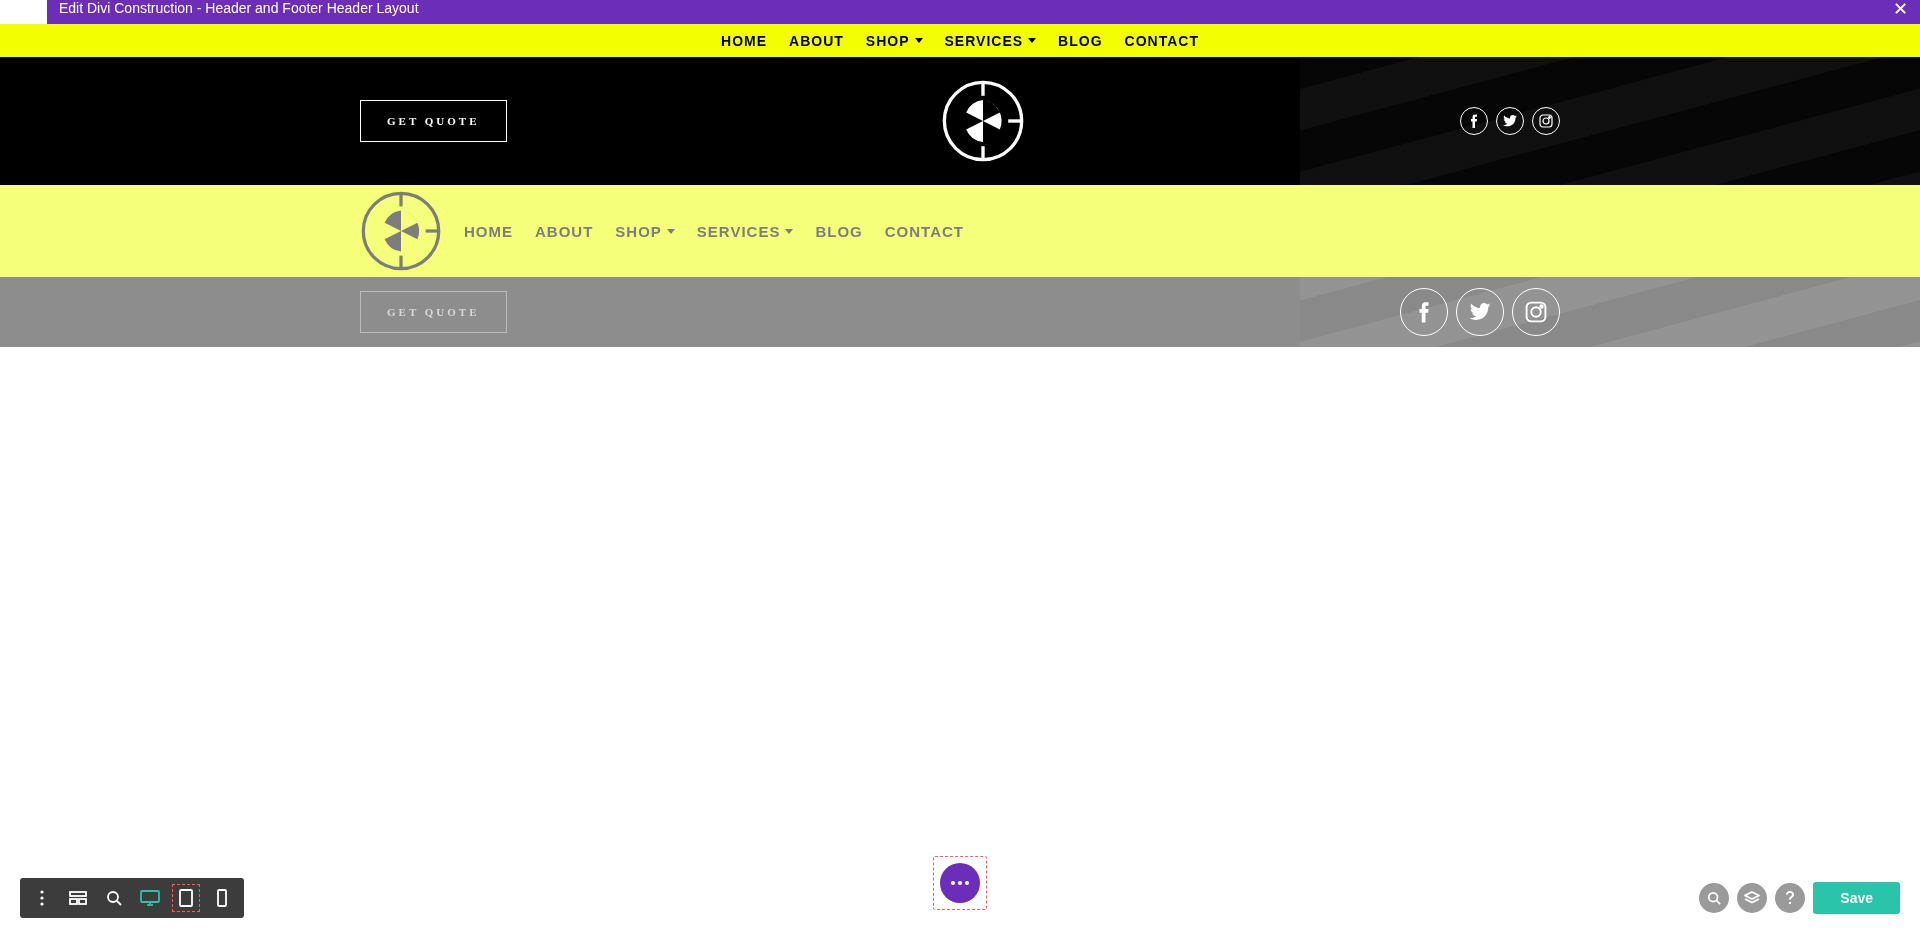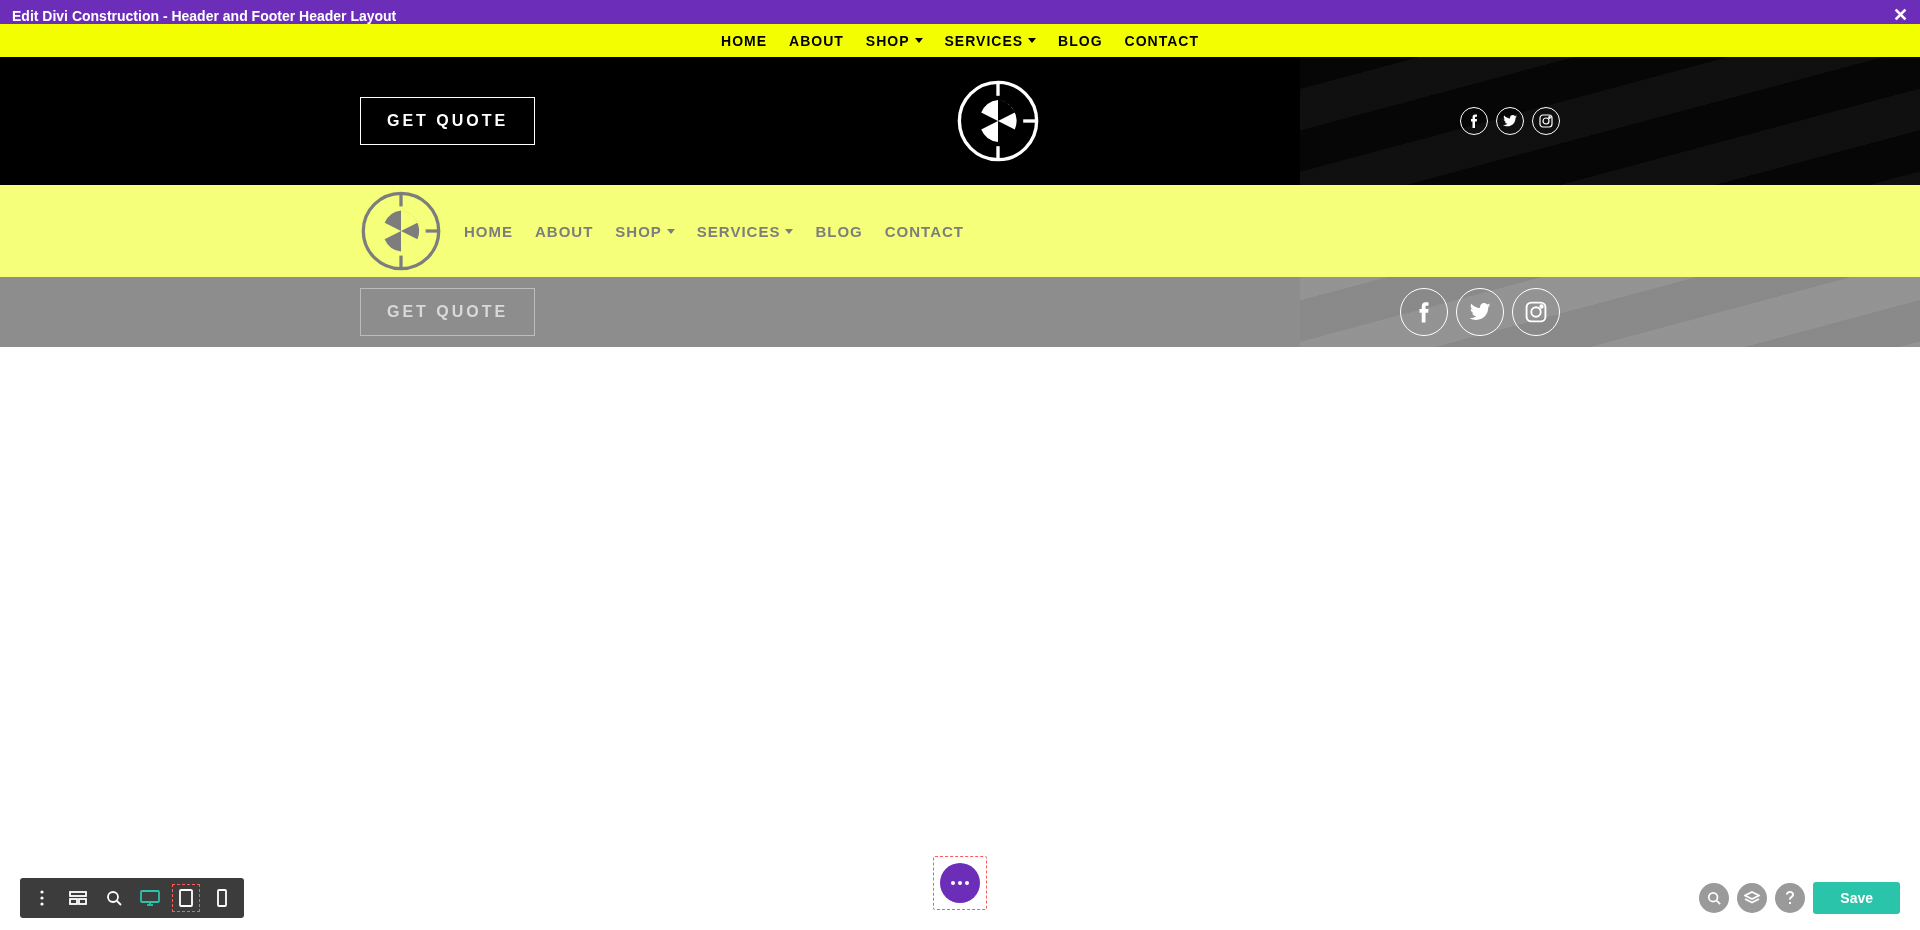--- a/index.html
+++ b/index.html
@@ -11,25 +11,26 @@
   position: relative;
   overflow: hidden;
 }
 
 
 .top-bar {
   background: #6c2eb9;
   color: #fff;
   height: 24px;
   display: flex;
-  align-items: flex-end;
+  align-items: flex-start;
   justify-content: space-between;
   padding: 0 12px;
   font-size: 14px;
-  font-weight: 700;
+  font-weight: 400;
+  margin-left: 47px;
 }
 .top-bar .close { cursor: pointer; font-size: 18px; line-height: 1; }
 
 
 .nav-yellow {
   background: #f3ff00;
   height: 33px;
   display: flex;
   align-items: center;
   justify-content: center;
@@ -79,24 +80,24 @@
   align-items: center;
   justify-content: space-between;
   position: relative;
   z-index: 2;
 }
 .btn-quote {
   border: 1px solid #fff;
   color: #fff;
   background: transparent;
   padding: 14px 26px;
-  font-family: Liberation Sans, sans-serif;
+  font-family: Liberation Serif, serif;
   font-weight: 700;
   letter-spacing: 3px;
-  font-size: 16px;
+  font-size: 11px;
   cursor: pointer;
 }
 .logo-white {
   width: 84px; height: 84px;
 }
 .socials { display: flex; gap: 8px; }
 .social-circle {
   width: 28px; height: 28px;
   border: 1px solid #fff;
   border-radius: 50%;

